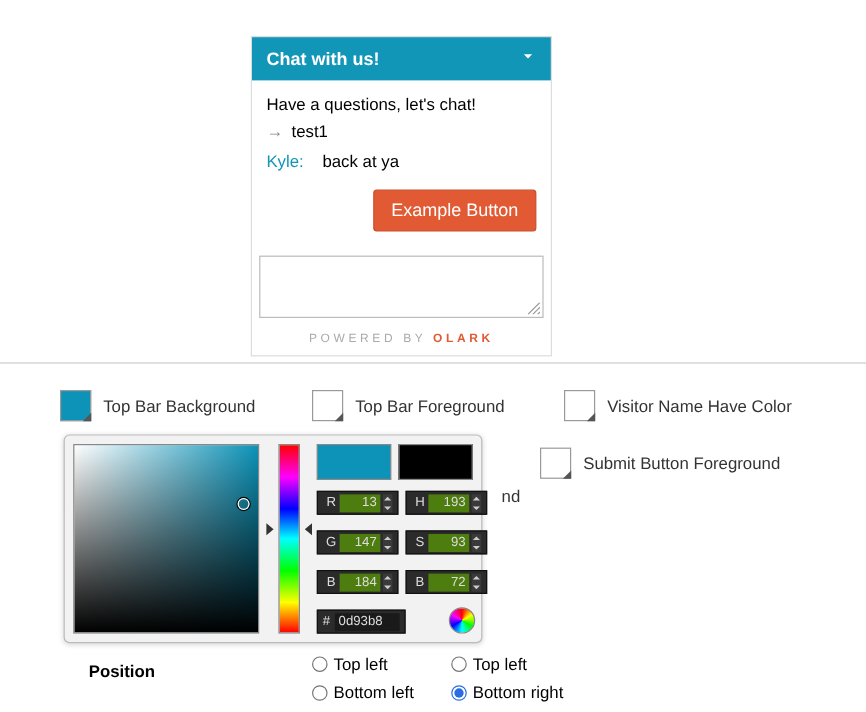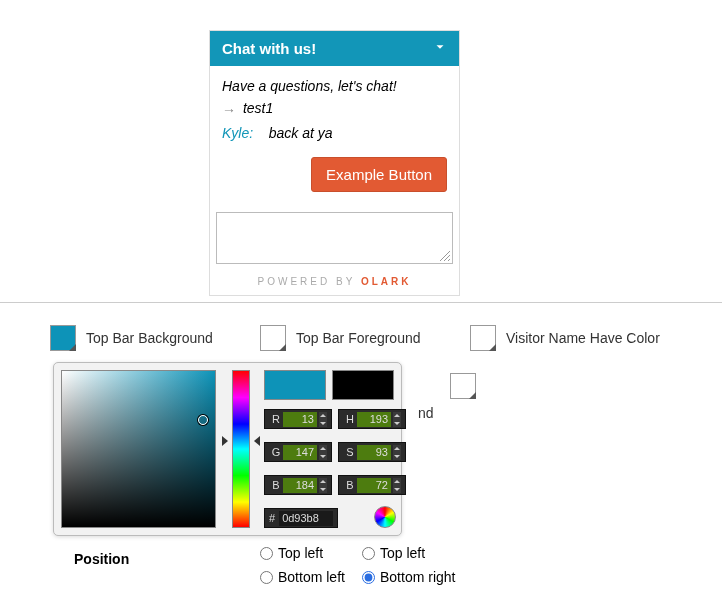--- a/index.html
+++ b/index.html
@@ -1,21 +1,21 @@
 <!DOCTYPE html>
 <html><head>
 <meta charset="utf-8">
 <style>
 * { box-sizing: border-box; margin: 0; padding: 0; }
 body { font-family: Arial, Helvetica, sans-serif; font-size: 14px; background: #fff; width: 722px; height: 593px; position: relative; }
 
 .chat-widget { position: absolute; left: 209px; top: 30px; width: 251px; background: #fff; border: 1px solid #ddd; }
 .chat-header { background: #1296b8; color: #fff; font-weight: bold; padding: 9px 12px; display: flex; justify-content: space-between; align-items: center; font-size: 15px; text-align: right; }
 .chat-header svg { fill: #fff; }
-.chat-body { padding: 10px 12px 14px; font-size: 14px; line-height: 1.45; font-style: italic; }
+.chat-body { padding: 10px 12px 14px; font-size: 14px; line-height: 1.45; }
 .chat-body .prompt { margin-bottom: 2px; }
 .chat-body .reply { margin-top: 4px; }
 .arrow-glyph { color: #888; margin-right: 3px; }
 .sender { color: #1296b8; }
 .example-btn-row { text-align: right; padding: 0 12px 14px; }
 .example-btn { background: #e25a33; color: #fff; border: 1px solid #c94f2c; padding: 8px 14px; font-size: 15px; border-radius: 3px; cursor: pointer; }
 .chat-textarea { margin: 6px; height: 52px; border: 1px solid #bbb; position: relative; background: #fff; }
 .chat-textarea .resize { position: absolute; right: 2px; bottom: 2px; width: 10px; height: 10px; }
 .chat-textarea .resize svg { display: block; }
 .powered { text-align: center; font-size: 10px; letter-spacing: 3px; color: #aaa; padding: 6px 0 8px; }
@@ -55,21 +55,21 @@
 .hex-box { position: absolute; left: 210px; top: 145px; background: #2b2b2b; display: flex; align-items: center; height: 20px; border: 1px solid #111; padding: 0 4px; }
 .hex-box .hash { color: #ddd; font-size: 11px; margin-right: 4px; }
 .hex-input { background: #1a1a1a; color: #ddd; border: none; width: 54px; font-size: 11px; height: 15px; padding: 0 3px; }
 .color-wheel { position: absolute; left: 320px; top: 143px; width: 22px; height: 22px; border-radius: 50%; background: conic-gradient(red, yellow, lime, cyan, blue, magenta, red); border: 1px solid #888; }
 
 .behind-text { position: absolute; left: 418px; top: 405px; color: #333; font-size: 14px; }
 
 .position-section { position: absolute; left: 74px; top: 545px; width: 500px; }
 .position-label { font-weight: bold; font-size: 14px; position: absolute; left: 0; top: 6px; }
 .radio-area { position: absolute; left: 186px; top: 0; }
-.radio-row { display: flex; gap: 2px; margin-bottom: 8px; }
+.radio-row { display: flex; gap: 16px; margin-bottom: 8px; }
 .radio-item { display: flex; align-items: center; gap: 5px; min-width: 100px; }
 .radio-item input[type="radio"] { width: 13px; height: 13px; accent-color: #2a6de1; }
 </style>
 </head>
 <body>
 
 <div class="chat-widget">
   <div class="chat-header">
     <span>Chat with us!</span>
     <span>
@@ -128,20 +128,21 @@
           <div class="corner"></div>
         </div>
       <span class="opt-label">Visitor Name Have Color</span>
     </div>
   </div>
   <div class="opt-row" style="margin-left:400px;">
     <div class="opt">
       <div class="swatch" style="background:#fff">
           <div class="corner"></div>
         </div>
+      <span class="opt-label">Submit Button Foreground</span>
     </div>
   </div>
 </div>
 
 <span class="behind-text">nd</span>
 
 <div class="picker">
   <div class="sv-panel">
     <div class="sv-cursor"></div>
   </div>

